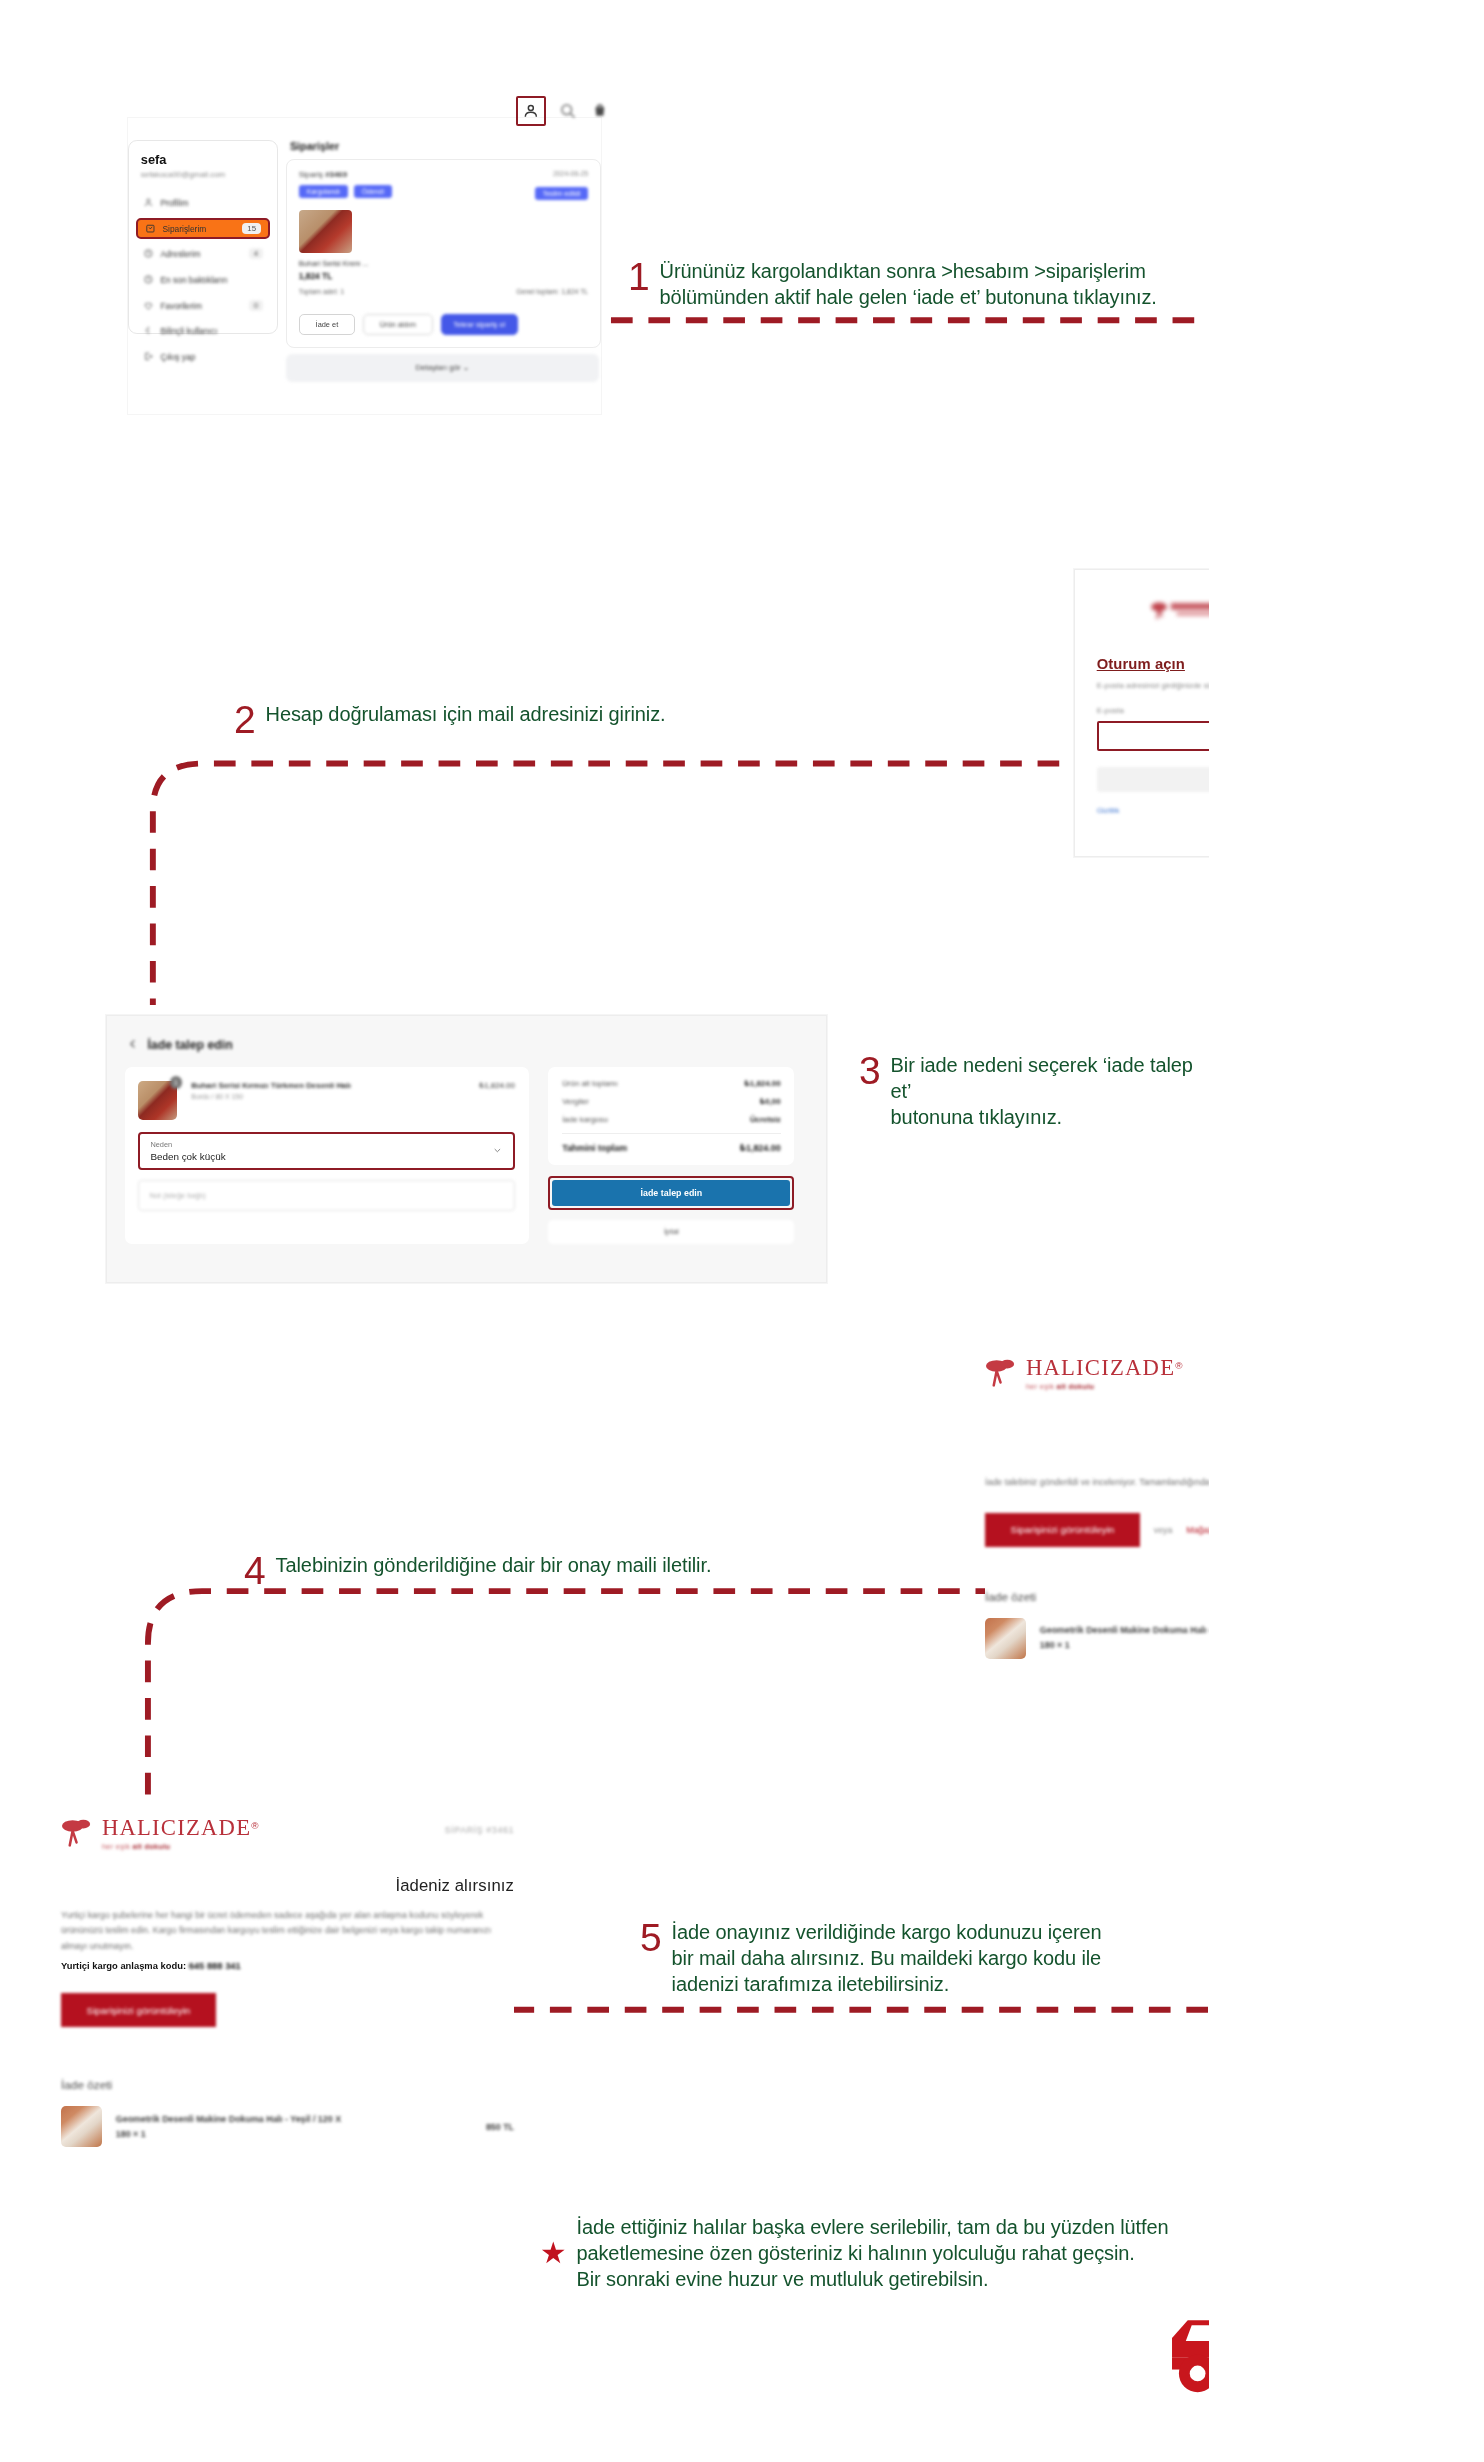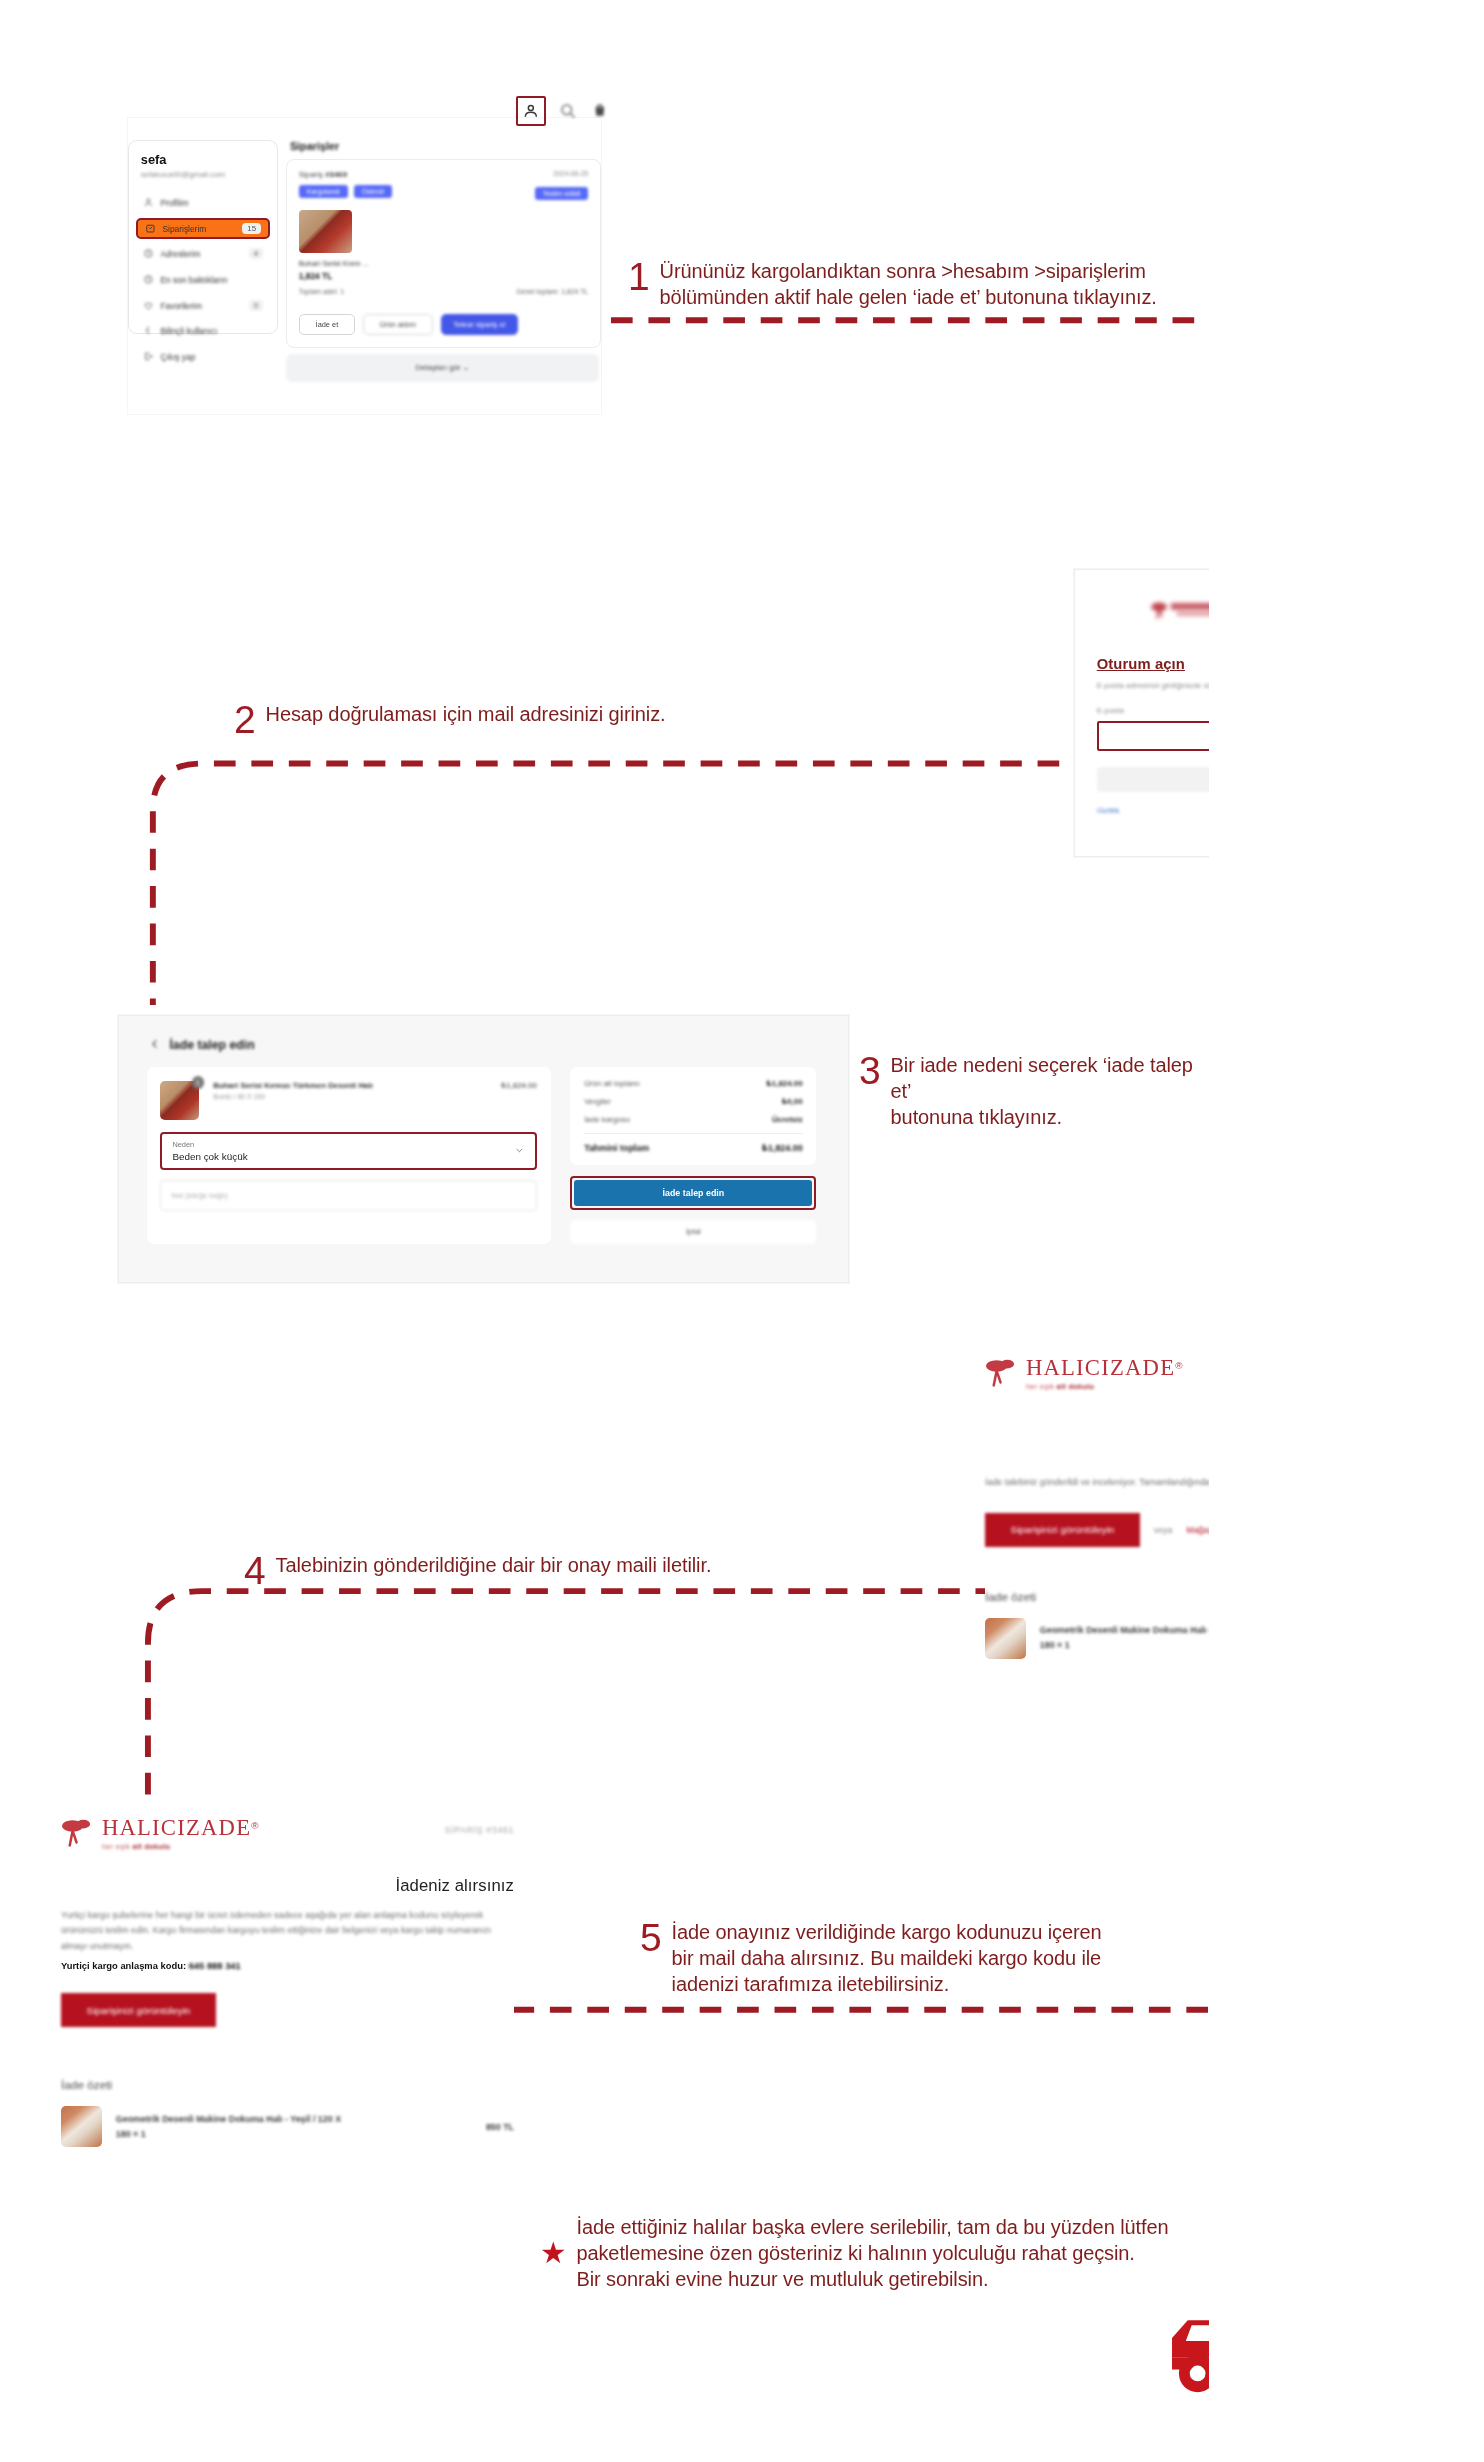--- a/index.html
+++ b/index.html
@@ -28,21 +28,21 @@
   .anno .num{
     color:#9e1b24;
     font-size:39px;
     line-height:0.95;
     font-weight:400;
     font-family:"Liberation Sans",sans-serif;
   }
   .anno .txt{
     font-size:20px;
     line-height:1.30;
-    color:#7f1d1d;
+    color:#14532d;
     white-space:pre-line;
     letter-spacing:-0.1px;
   }
   .star{
     color:#c1121f;
     font-size:29.6px;
     line-height:1;
   }
   
   .path-svg{position:absolute;overflow:visible;pointer-events:none;}
@@ -119,21 +119,21 @@
   #shot2 .flabel{margin:13.8px 0 0 21.7px;font-size:7.9px;color:#8c8c8c;}
   #shot2 .finput{
     margin:5.9px 21.7px 0 21.7px;height:25.6px;border:2px solid #8e1b25;background:#fff;border-radius:2px;
   }
   #shot2 .contbtn{
     margin:15.8px 21.7px 0 21.7px;height:25.6px;background:#f2f2f2;border-radius:3px;
     display:flex;align-items:center;justify-content:center;font-size:7.9px;color:#9a9a9a;
   }
   #shot2 .linkq{margin:13.8px 0 0 21.7px;font-size:7.9px;color:#4b7fd4;}
   
-  #shot3{left:118px;top:1015px;width:719px;height:266px;background:#f7f7f7;border:1px solid #ededed;padding-left:10px;}
+  #shot3{left:106px;top:1015px;width:719px;height:266px;background:#f7f7f7;border:1px solid #ededed;}
   #shot3 .back{display:flex;align-items:center;gap:8.9px;margin:19.7px 0 0 19.7px;}
   #shot3 .back .t{font-size:12.3px;font-weight:700;color:#232323;}
   #shot3 .cols{display:flex;gap:19.7px;margin:13.8px 0 0 17.7px;}
   #shot3 .lcard{width:404px;background:#fff;border-radius:6.9px;padding:13.8px;box-sizing:border-box;}
   #shot3 .prow{display:flex;gap:13.8px;align-items:flex-start;}
   .thumb-sq{
     width:39px;height:39px;border-radius:4.9px;position:relative;
     background:linear-gradient(135deg,#cdaa84 0%,#ba8f68 36%,#8d2a21 48%,#ae3527 70%,#c49c80 100%);
   }
   .thumb-sq .qty{

